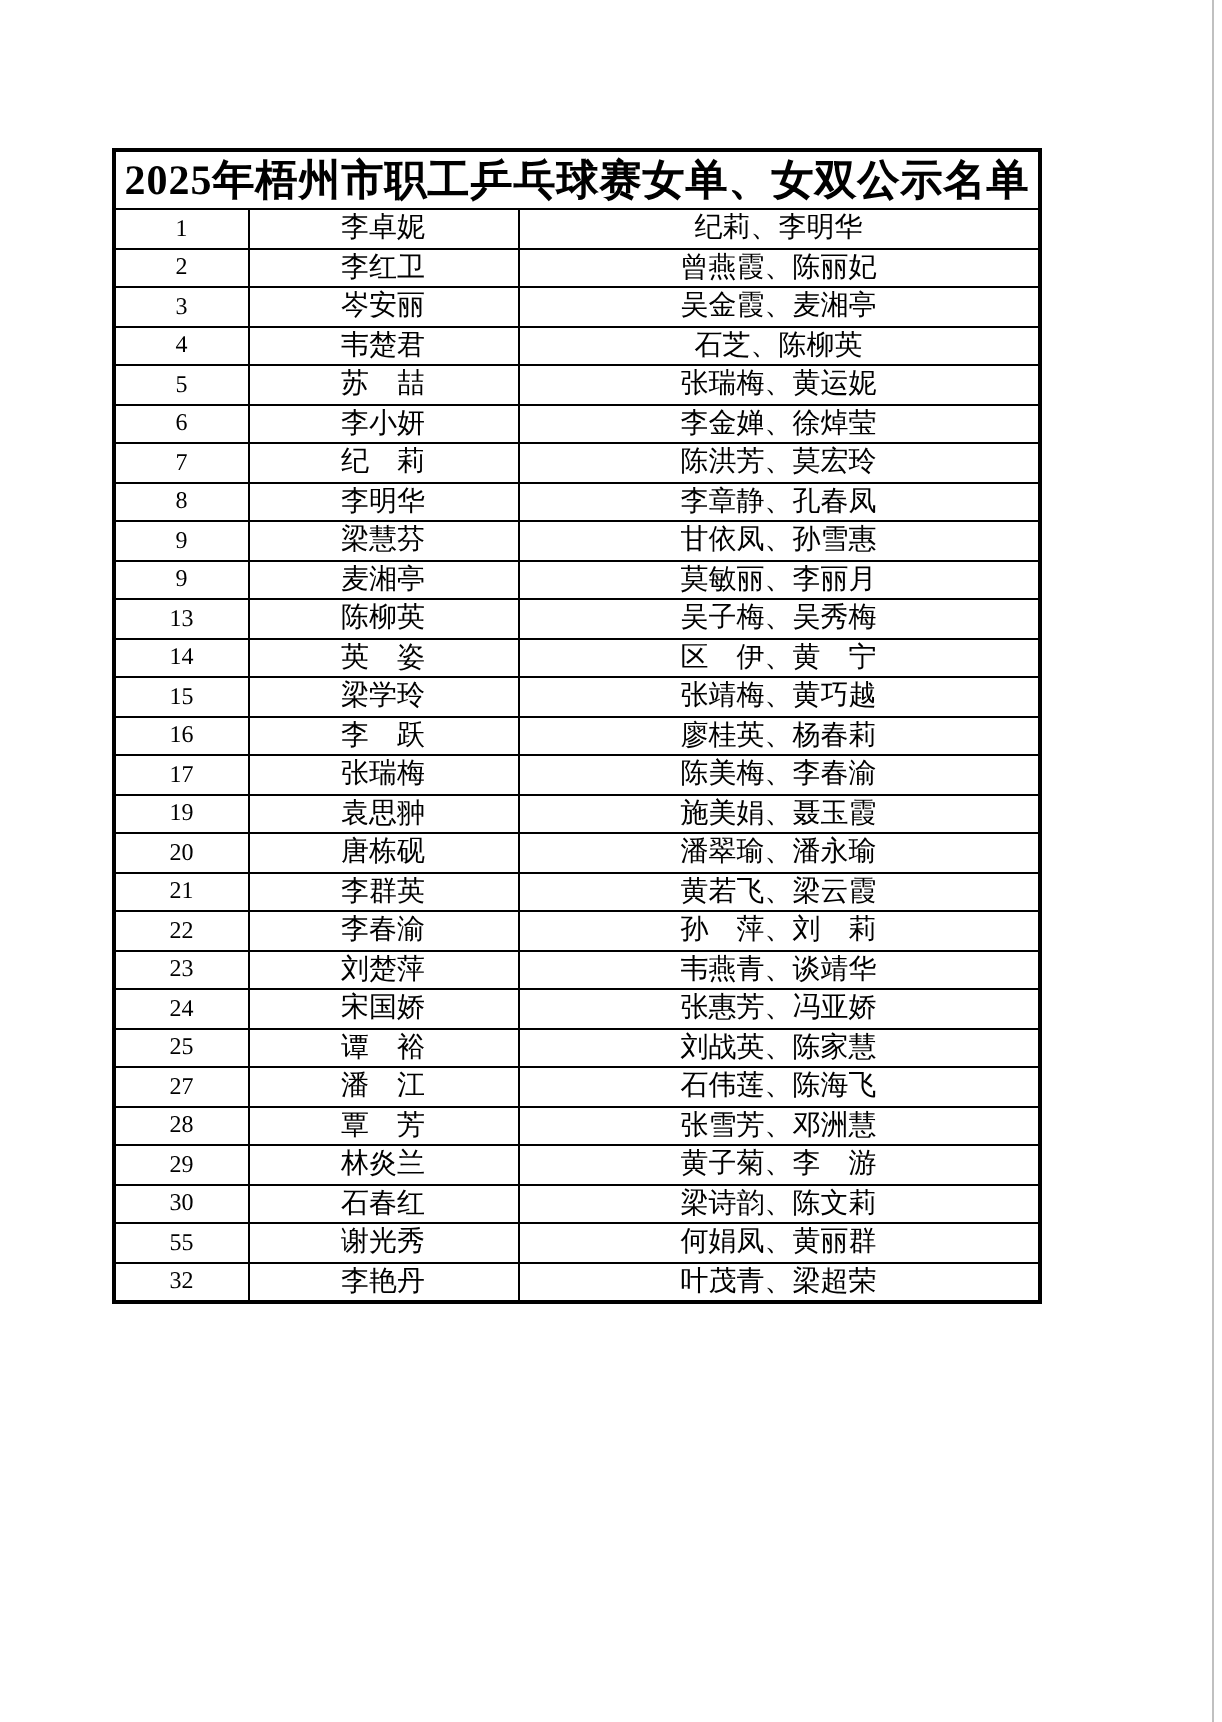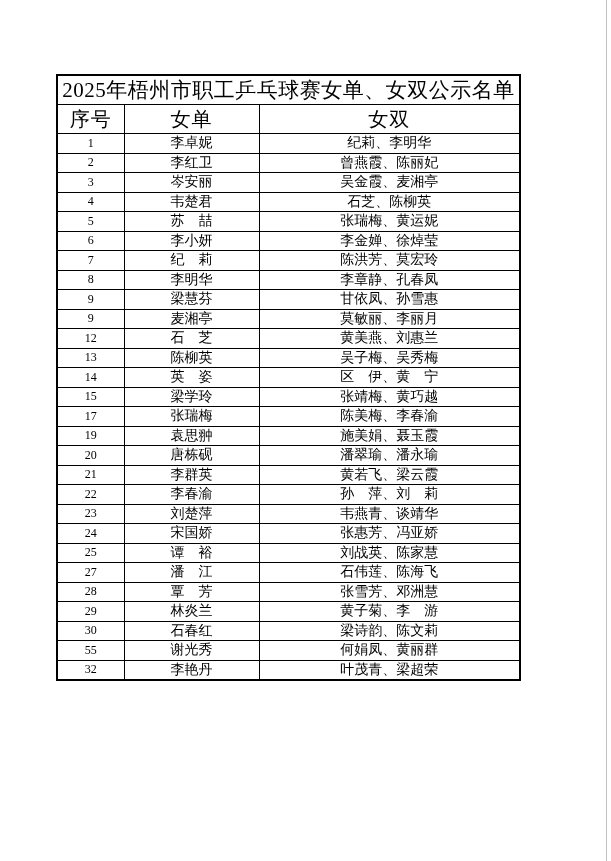--- a/index.html
+++ b/index.html
@@ -39,21 +39,21 @@
     overflow: hidden;
     white-space: nowrap;
   }
   .col-no      { width: 67px;  }
   .col-singles { width: 135px; }
   .col-doubles { width: 261px; }
 
   tr.title-row th {
     height: 27px;
     font-size: 21px;
-    font-weight: normal;
+    font-weight: bold;
     letter-spacing: 0.5px;
   }
   tr.header-row th {
     height: 28px;
     font-size: 20px;
     font-weight: normal;
     letter-spacing: 1px;
   }
   tbody tr {
     height: 19.5px;
@@ -82,25 +82,20 @@
   <table class="roster">
     <colgroup>
       <col class="col-no">
       <col class="col-singles">
       <col class="col-doubles">
     </colgroup>
     <thead>
       <tr class="title-row">
         <th colspan="3">2025年梧州市职工乒乓球赛女单、女双公示名单</th>
       </tr>
-      <tr class="header-row">
-        <th>序号</th>
-        <th>女单</th>
-        <th>女双</th>
-      </tr>
     </thead>
     <tbody id="roster-body">
   <tr>
     <td class="no">1</td>
     <td class="singles">李卓妮</td>
     <td class="doubles">纪莉、李明华</td>
   </tr>
 
   <tr>
     <td class="no">2</td>
@@ -150,44 +145,44 @@
     <td class="doubles">甘依凤、孙雪惠</td>
   </tr>
 
 
   <tr>
     <td class="no">9</td>
     <td class="singles">麦湘亭</td>
     <td class="doubles">莫敏丽、李丽月</td>
   </tr>
 
-  <tr>
-    <td class="no">12</td>
-    <td class="singles">石　芝</td>
-    <td class="doubles">黄美燕、刘惠兰</td>
-  </tr>
 
   <tr>
     <td class="no">13</td>
     <td class="singles">陈柳英</td>
     <td class="doubles">吴子梅、吴秀梅</td>
   </tr>
 
   <tr>
     <td class="no">14</td>
     <td class="singles">英　姿</td>
     <td class="doubles">区　伊、黄　宁</td>
   </tr>
 
   <tr>
     <td class="no">15</td>
     <td class="singles">梁学玲</td>
     <td class="doubles">张靖梅、黄巧越</td>
   </tr>
 
+  <tr>
+    <td class="no">16</td>
+    <td class="singles">李　跃</td>
+    <td class="doubles">廖桂英、杨春莉</td>
+  </tr>
 
   <tr>
     <td class="no">17</td>
     <td class="singles">张瑞梅</td>
     <td class="doubles">陈美梅、李春渝</td>
   </tr>
 
 
   <tr>
     <td class="no">19</td>

